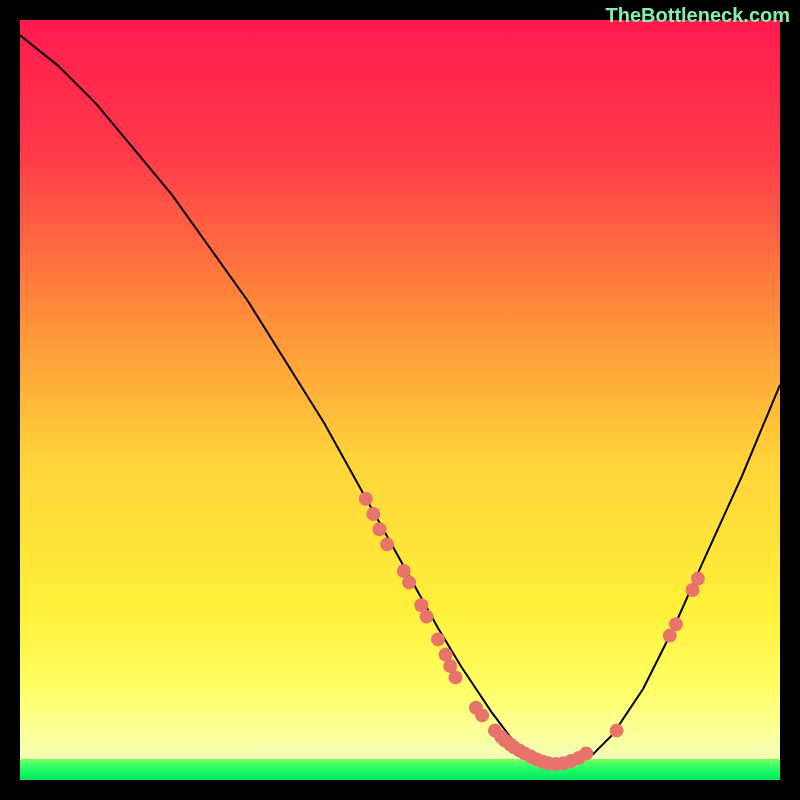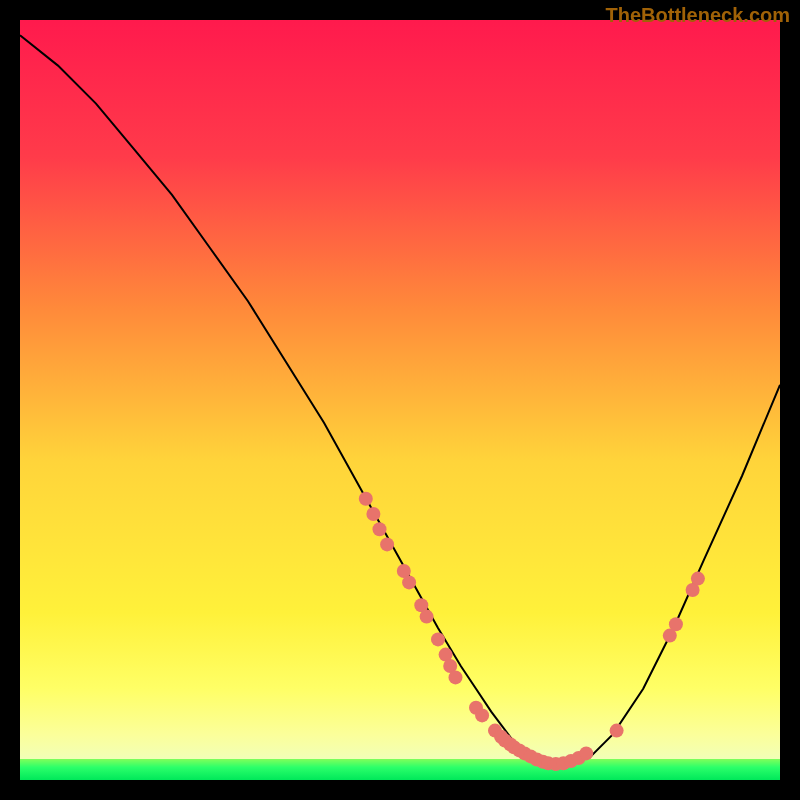--- a/index.html
+++ b/index.html
@@ -7,21 +7,21 @@
     width: 800px;
     height: 800px;
     background: #000;
     position: relative;
     font-family: Arial, sans-serif;
   }
   .watermark {
     position: absolute;
     top: 4px;
     right: 10px;
-    color: #a16207;
+    color: #86efac;
     font-size: 20px;
     font-weight: bold;
     z-index: 10;
   }
   .plot-area {
     position: absolute;
     left: 20px;
     top: 20px;
     width: 760px;
     height: 760px;

